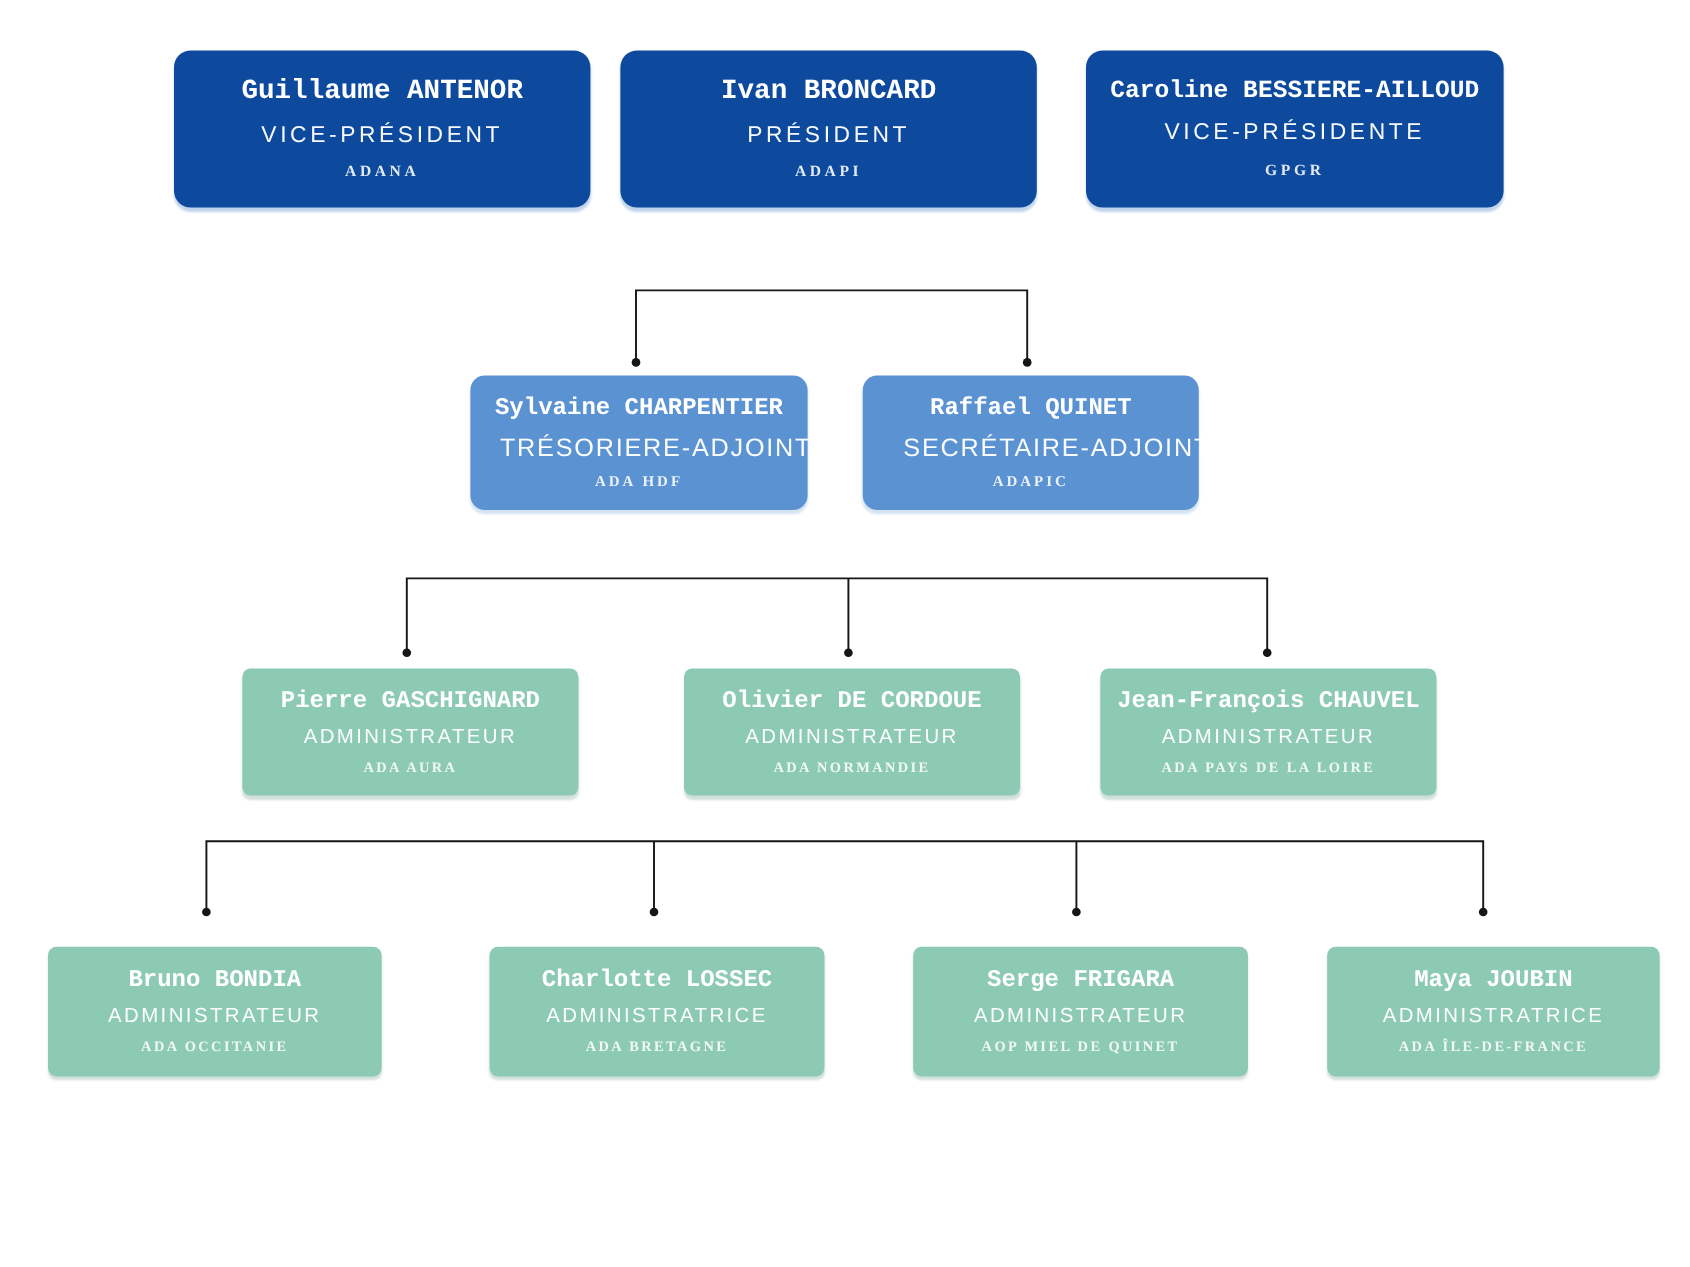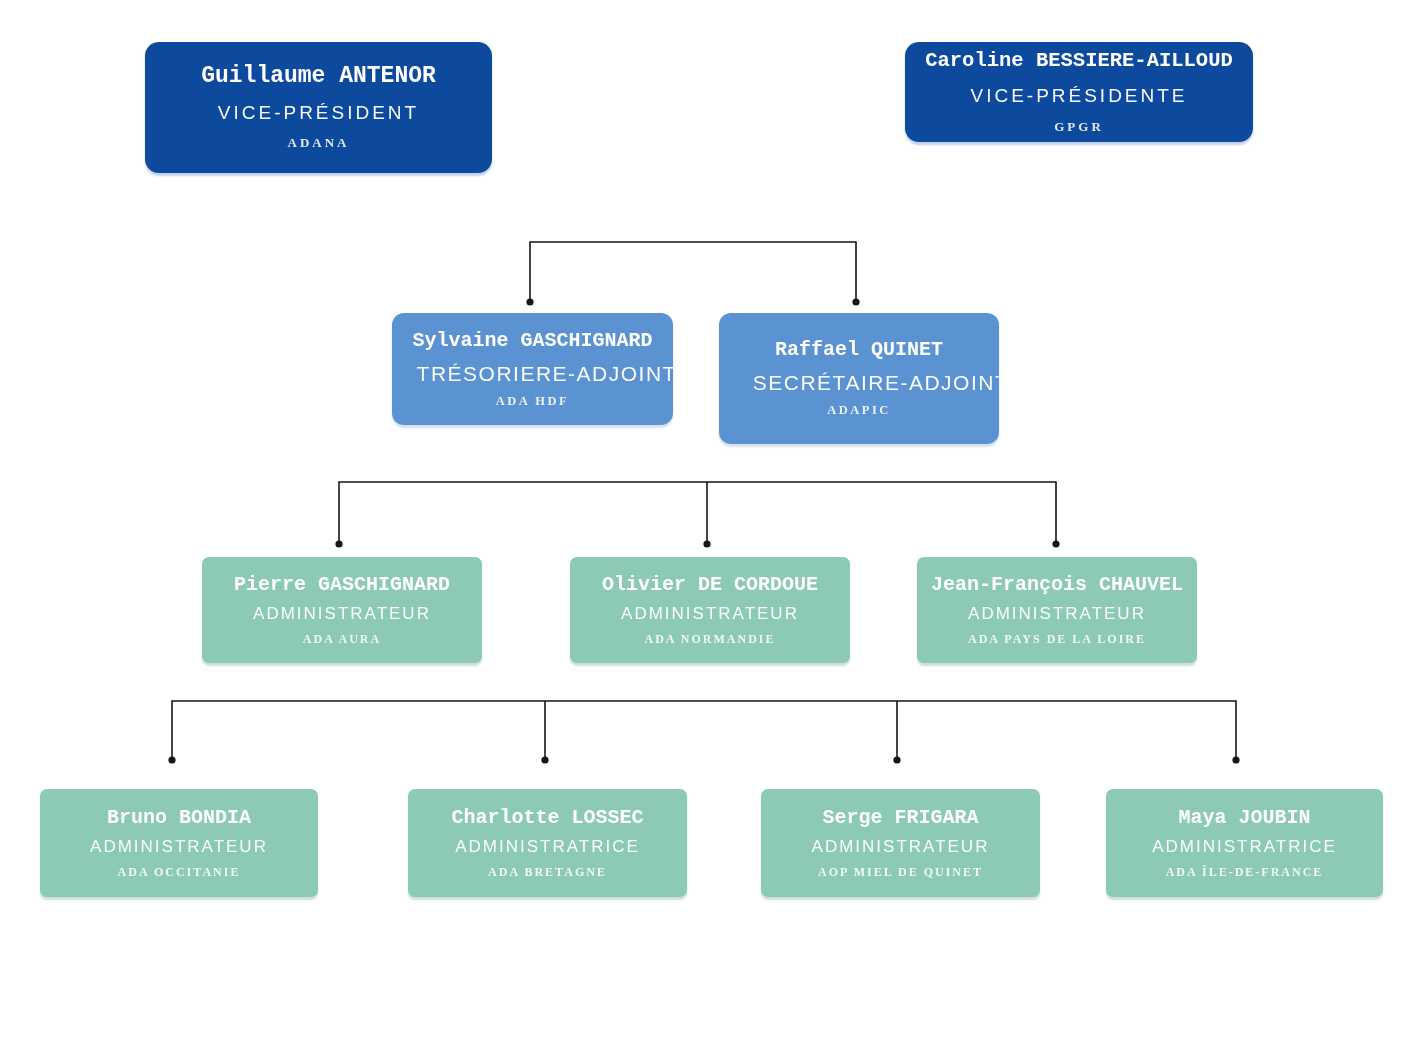--- a/index.html
+++ b/index.html
@@ -81,34 +81,39 @@
       <circle cx="1236" cy="760" r="3.6" fill="#161616" stroke="none"></circle>
     </g>
   </svg>
 
   <div class="card lvl1" style="left:145px;top:42px;width:347px;height:131px">
     <div class="person">Guillaume ANTENOR</div>
     <div class="role">VICE-PRÉSIDENT</div>
     <div class="org">ADANA</div>
   </div>
 
+  <div class="card lvl1" style="left:517px;top:42px;width:347px;height:131px">
+    <div class="person">Ivan BRONCARD</div>
+    <div class="role">PRÉSIDENT</div>
+    <div class="org">ADAPI</div>
+  </div>
 
-  <div class="card lvl1" style="left:905px;top:42px;width:348px;height:100px">
+  <div class="card lvl1" style="left:905px;top:42px;width:348px;height:131px">
     <div class="person fit-sm">Caroline BESSIERE-AILLOUD</div>
     <div class="role">VICE-PRÉSIDENTE</div>
     <div class="org">GPGR</div>
   </div>
 
   <div class="card lvl2" style="left:392px;top:313px;width:281px;height:112px">
-    <div class="person">Sylvaine GASCHIGNARD</div>
+    <div class="person">Sylvaine CHARPENTIER</div>
     <div class="role">TRÉSORIERE-ADJOINTE</div>
     <div class="org">ADA HDF</div>
   </div>
 
-  <div class="card lvl2" style="left:719px;top:313px;width:280px;height:131px">
+  <div class="card lvl2" style="left:719px;top:313px;width:280px;height:112px">
     <div class="person">Raffael QUINET</div>
     <div class="role">SECRÉTAIRE-ADJOINT</div>
     <div class="org">ADAPIC</div>
   </div>
 
   <div class="card lvl3" style="left:202px;top:557px;width:280px;height:106px">
     <div class="person">Pierre GASCHIGNARD</div>
     <div class="role">ADMINISTRATEUR</div>
     <div class="org">ADA AURA</div>
   </div>

